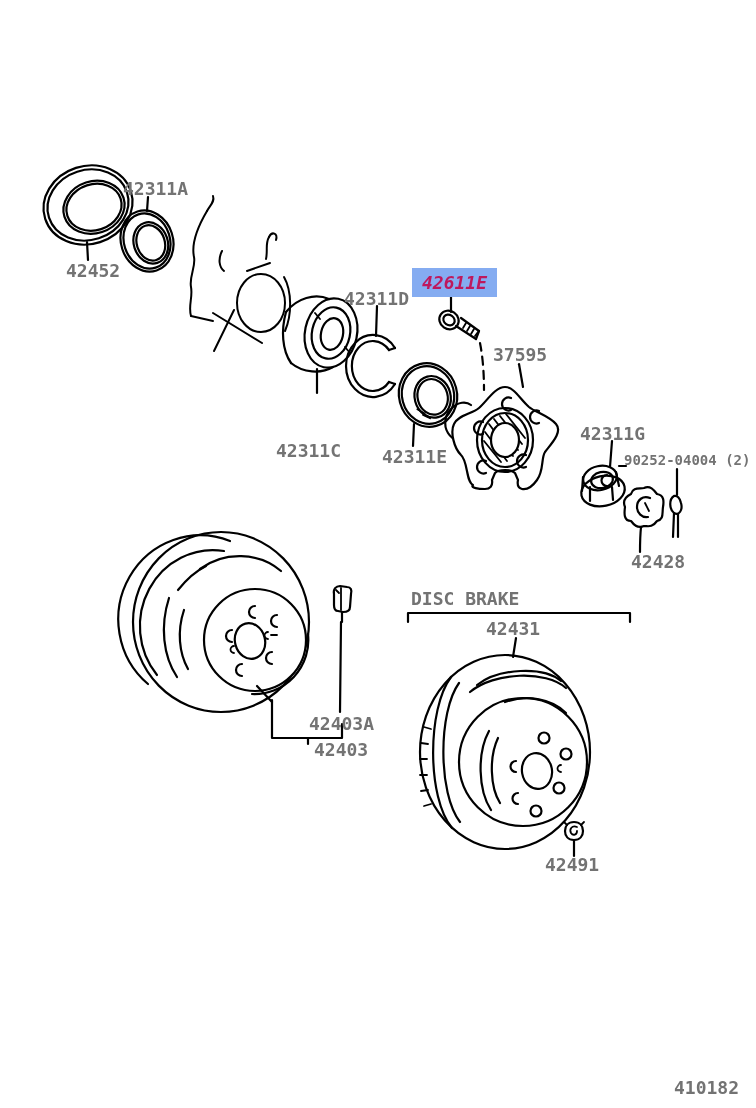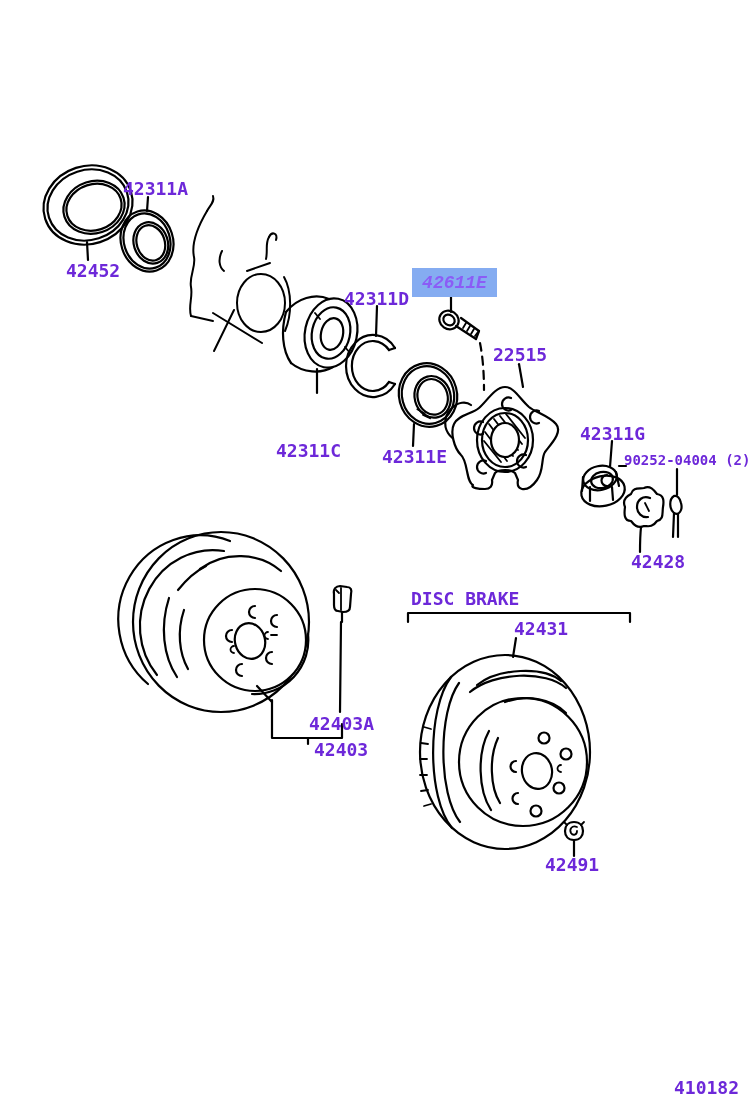--- a/index.html
+++ b/index.html
@@ -1,37 +1,37 @@
 <!DOCTYPE html>
 <html><head>
 <meta charset="utf-8">
 <style>
   html,body{margin:0;padding:0;background:#fff;}
   #stage{position:relative;width:756px;height:1108px;background:#fff;overflow:hidden;
          font-family:"DejaVu Sans Mono", "Liberation Mono", monospace;}
   #stage svg{position:absolute;left:0;top:0;}
-  .lbl{position:absolute;font-weight:bold;font-size:18px;line-height:1.15;color:#6d28d9;
+  .lbl{position:absolute;font-weight:bold;font-size:18px;line-height:1.15;color:#737373;
        white-space:nowrap;letter-spacing:0px;}
   .lbl-sm{font-size:14px;text-align:center;}
   .hl{position:absolute;left:412px;top:268px;width:85px;height:29px;
       display:flex;align-items:center;justify-content:center;}
   .hl-box{position:absolute;inset:0;}
   .hl-text{position:relative;font-weight:bold;font-style:italic;font-size:18px;}
   
   .l-42311a{left:123px;top:179px;}
   .l-42452{left:56px;top:261px;margin-left:10px;}
   .l-42311d{left:344px;top:289px;}
   .l-42311c{left:276px;top:394px;margin-top:47px;}
   .l-42311{left:493px;top:345px;}
   .l-42311e{left:382px;top:447px;}
   .l-42311g{left:580px;top:424px;}
   .l-90252{left:624px;top:452px;}
   .l-42428{left:631px;top:552px;}
   .l-discbrake{left:411px;top:589px;}
-  .l-42431{left:486px;top:619px;margin-left:28px;}
+  .l-42431{left:486px;top:619px;}
   .l-42403a{left:309px;top:714px;}
   .l-42403{left:277px;top:740px;margin-left:37px;}
   .l-42491{left:545px;top:855px;}
   .l-410182{left:674px;top:1078px;}
 </style>
 </head>
 <body>
 
 <div id="stage">
 
@@ -249,26 +249,26 @@
       <path d="M 581,825 L 584,822" stroke-width="1.8"></path>
     </g>
     <path d="M 574,841 L 574,856"></path>
   </svg>
 
   <div class="lbl l-42311a">42311A</div>
   <div class="lbl l-42452">42452</div>
 
   <div class="hl">
     <div class="hl-box" style="background: rgb(133, 172, 241);"></div>
-    <span class="hl-text" style="color: #8b5cf6; font-family: Liberation Mono, monospace;">42611E</span>
+    <span class="hl-text" style="color: #be185d;">42611E</span>
   </div>
 
   <div class="lbl l-42311d">42311D</div>
   <div class="lbl l-42311c">42311C</div>
-  <div class="lbl l-42311">22515</div>
+  <div class="lbl l-42311">37595</div>
   <div class="lbl l-42311e">42311E</div>
   <div class="lbl l-42311g">42311G</div>
   <div class="lbl lbl-sm l-90252">90252-04004 (2)</div>
   <div class="lbl l-42428">42428</div>
   <div class="lbl l-discbrake">DISC BRAKE</div>
   <div class="lbl l-42431">42431</div>
   <div class="lbl l-42403a">42403A</div>
   <div class="lbl l-42403">42403</div>
   <div class="lbl l-42491">42491</div>
   <div class="lbl l-410182">410182</div>

